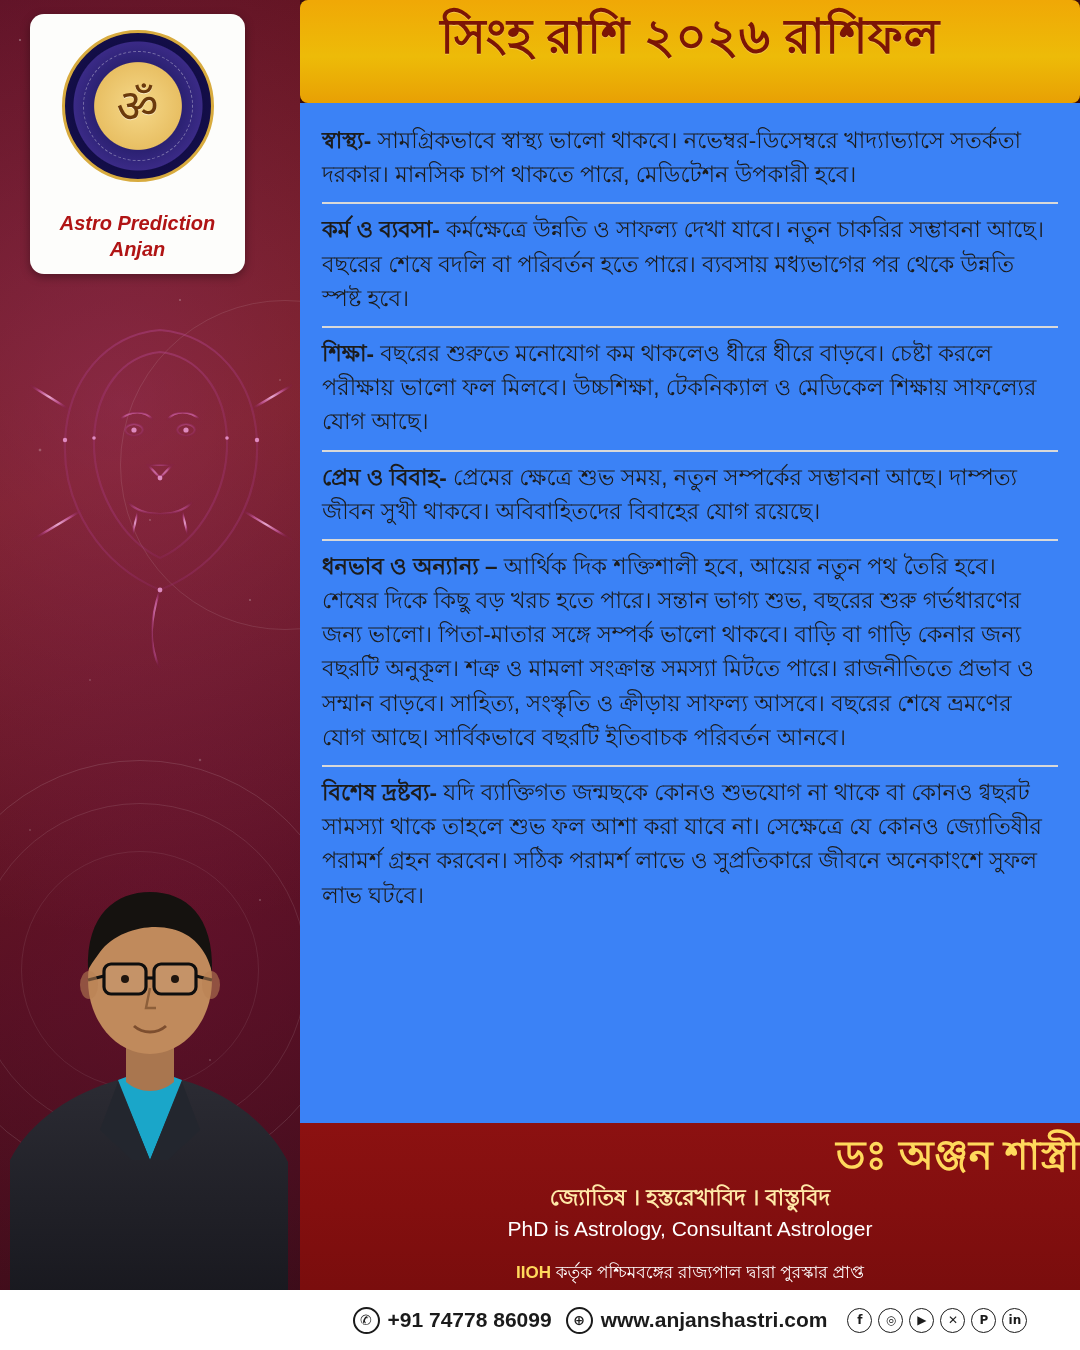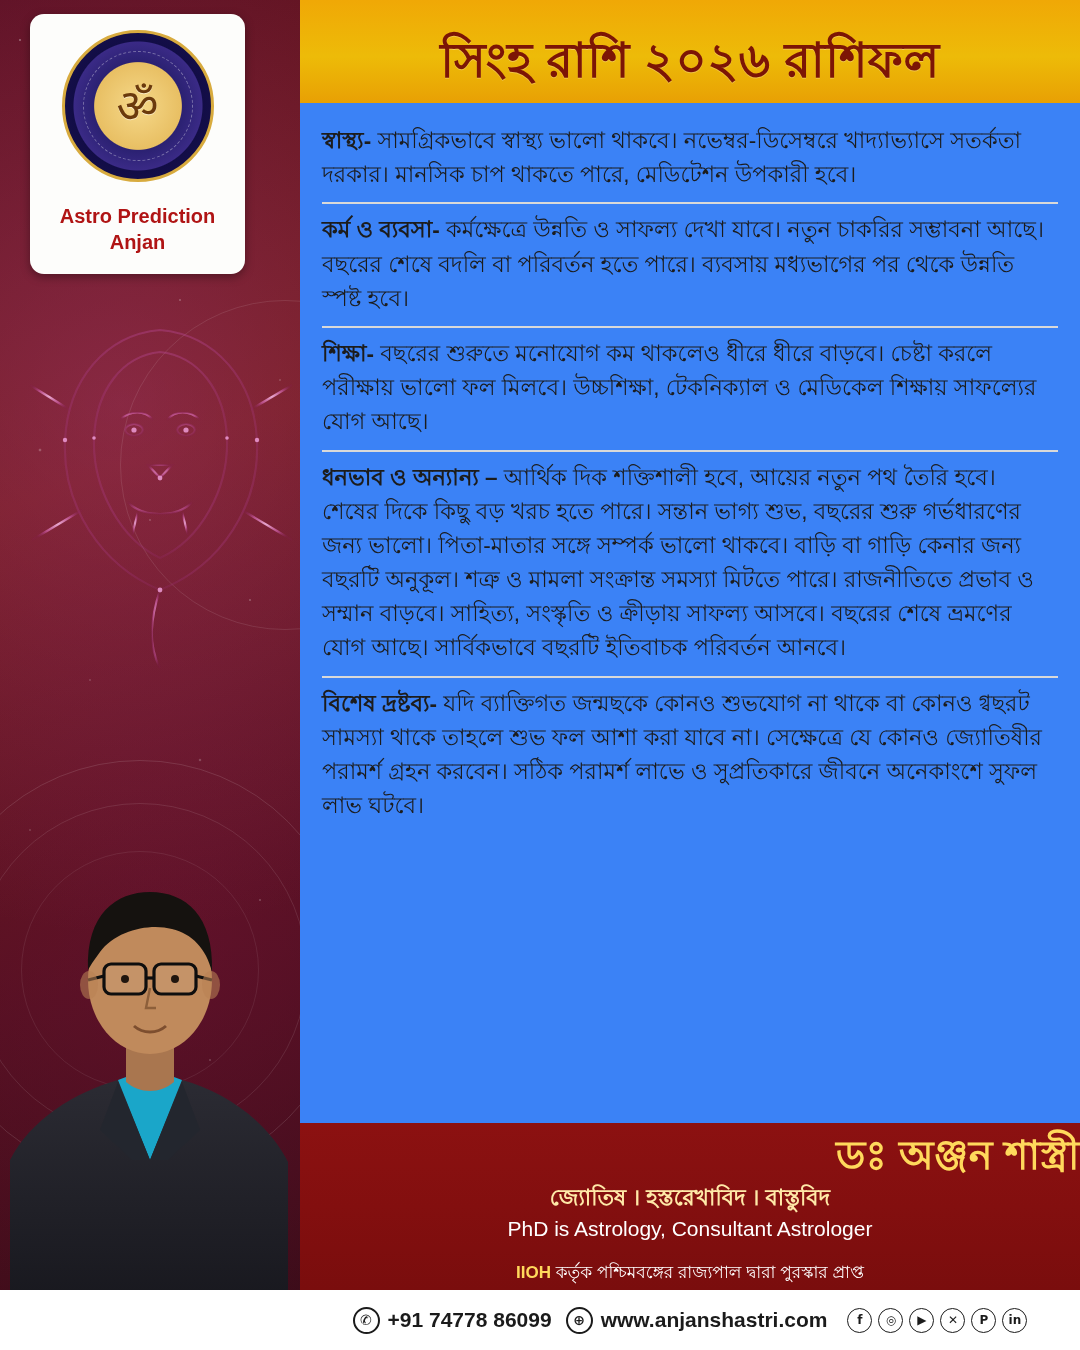--- a/index.html
+++ b/index.html
@@ -118,37 +118,39 @@
     border: 1px dashed rgba(255,255,255,0.35);
   }
   .logo-glyph {
     font-size: 46px;
     color: #6b3a0c;
     font-family: "DejaVu Sans", sans-serif;
     line-height: 1;
     text-shadow: 0 1px 0 rgba(255,255,255,.5);
   }
   .logo-name {
-    margin-top: 22px;
+    margin-top: 29px;
     color: #b01414;
     font-size: 20px;
     font-weight: bold;
+    font-style: italic;
     text-align: center;
     line-height: 1.28;
     font-family: "Liberation Sans", sans-serif;
   }
 
   
   .header {
     position: absolute;
     left: 300px; top: 0;
     width: 780px; height: 103px;
     background: linear-gradient(180deg, #f0a806 0%, #edbb08 55%, #e8a004 100%);
-    display: flex; align-items: flex-end; justify-content: center;
+    display: flex; align-items: flex-start; justify-content: center;
     z-index: 5;
+    border-radius: 8px;
   }
   .header-title {
     color: #7c1505;
     font-size: 48px;
     font-weight: bold;
     letter-spacing: .5px;
     font-family: "Liberation Sans", sans-serif;
     text-shadow: 0 1px 0 rgba(255,255,255,.25);
   }
 
@@ -371,20 +373,23 @@
     <div class="section">
       <p><span class="lead">স্বাস্থ্য-</span><span> সামগ্রিকভাবে স্বাস্থ্য ভালো থাকবে। নভেম্বর-ডিসেম্বরে খাদ্যাভ্যাসে সতর্কতা দরকার। মানসিক চাপ থাকতে পারে, মেডিটেশন উপকারী হবে।</span></p>
     </div>
     <div class="section">
       <p><span class="lead">কর্ম ও ব্যবসা-</span><span> কর্মক্ষেত্রে উন্নতি ও সাফল্য দেখা যাবে। নতুন চাকরির সম্ভাবনা আছে। বছরের শেষে বদলি বা পরিবর্তন হতে পারে। ব্যবসায় মধ্যভাগের পর থেকে উন্নতি স্পষ্ট হবে।</span></p>
     </div>
     <div class="section">
       <p><span class="lead">শিক্ষা-</span><span> বছরের শুরুতে মনোযোগ কম থাকলেও ধীরে ধীরে বাড়বে। চেষ্টা করলে পরীক্ষায় ভালো ফল মিলবে। উচ্চশিক্ষা, টেকনিক্যাল ও মেডিকেল শিক্ষায় সাফল্যের যোগ আছে।</span></p>
     </div>
     <div class="section">
+      <p><span class="lead">প্রেম ও বিবাহ-</span><span>  প্রেমের ক্ষেত্রে শুভ সময়, নতুন সম্পর্কের সম্ভাবনা আছে। দাম্পত্য জীবন সুখী থাকবে। অবিবাহিতদের বিবাহের যোগ রয়েছে।</span></p>
+    </div>
+    <div class="section">
       <p><span class="lead">ধনভাব ও অন্যান্য –</span><span> আর্থিক দিক শক্তিশালী হবে, আয়ের নতুন পথ তৈরি হবে। শেষের দিকে কিছু বড় খরচ হতে পারে। সন্তান ভাগ্য শুভ, বছরের শুরু গর্ভধারণের জন্য ভালো। পিতা-মাতার সঙ্গে সম্পর্ক ভালো থাকবে। বাড়ি বা গাড়ি কেনার জন্য বছরটি অনুকূল। শত্রু ও মামলা সংক্রান্ত সমস্যা মিটতে পারে। রাজনীতিতে প্রভাব ও সম্মান বাড়বে। সাহিত্য, সংস্কৃতি ও ক্রীড়ায় সাফল্য আসবে। বছরের শেষে ভ্রমণের যোগ আছে। সার্বিকভাবে বছরটি ইতিবাচক পরিবর্তন আনবে।</span></p>
     </div>
     <div class="section">
       <p><span class="lead">বিশেষ দ্রষ্টব্য-</span><span> যদি ব্যাক্তিগত জন্মছকে কোনও শুভযোগ না থাকে বা কোনও গ্বছরট সামস্যা থাকে তাহলে শুভ ফল আশা করা যাবে না। সেক্ষেত্রে যে কোনও জ্যোতিষীর পরামর্শ গ্রহন করবেন। সঠিক পরামর্শ লাভে ও সুপ্রতিকারে জীবনে অনেকাংশে সুফল লাভ ঘটবে।</span></p>
     </div>
   </div>
 
   <div class="footer">
     <div class="footer-name">ডঃ অঞ্জন শাস্ত্রী</div>
     <div class="footer-sub1">জ্যোতিষ । হস্তরেখাবিদ । বাস্তুবিদ</div>

